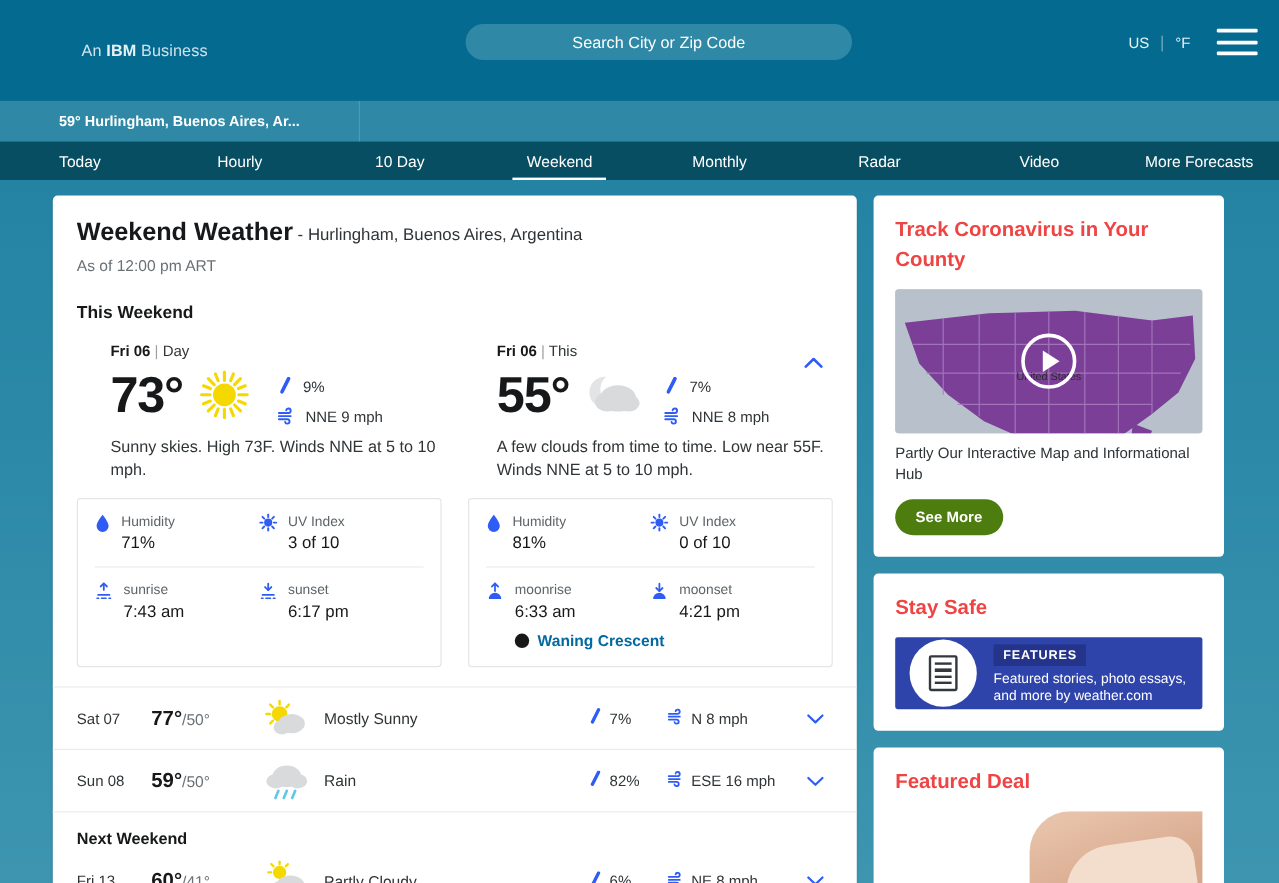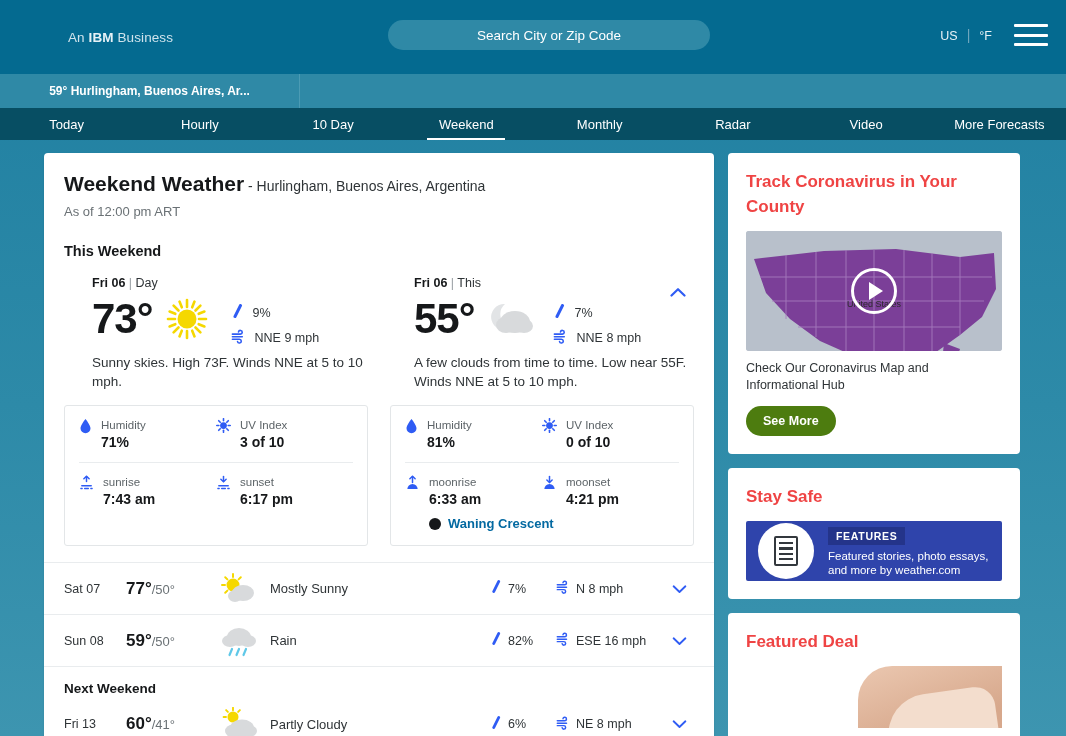--- a/index.html
+++ b/index.html
@@ -11,21 +11,21 @@
   }
   .page {
     position: relative;
     width: 1066px; height: 736px;
     background: linear-gradient(180deg, #1f7fa1 0%, #2d8aa8 55%, #3d95b0 100%);
     overflow: hidden;
   }
 
   
   .topbar {
-    height: 74px;
+    height: 84px;
     background: #046a90;
     display: flex; align-items: center;
     position: relative;
   }
   .brand-wrap { width: 300px; padding-left: 68px; }
   .brand { color: #cfe3ec; font-size: 13.5px; letter-spacing: .1px; }
   .brand b { font-weight: bold; color: #e6f1f6; }
 
   .search-btn {
     position: absolute; left: 388px; top: 20px;
@@ -129,21 +129,21 @@
   .panel {
     flex: 1;
     border: 1px solid #e3e6e8;
     border-radius: 3px;
     padding: 12px 14px 14px 14px;
   }
   .panel-row { display: flex; }
   .panel-row.second { border-top: 1px solid #e9ecee; margin-top: 11px; padding-top: 12px; }
   .pcell { flex: 1; display: flex; align-items: flex-start; gap: 9px; }
   .pcell-txt .lbl { font-size: 11.5px; color: #5d6468; line-height: 15px; }
-  .pcell-txt .val { font-size: 14px; font-weight: bold; color: #16181a; line-height: 18px; }
+  .pcell-txt .val { font-size: 14px; font-weight: normal; color: #16181a; line-height: 18px; }
   .moonphase { display: flex; align-items: center; gap: 7px; margin-top: 8px; padding-left: 24px; font-size: 13px; font-weight: bold; color: #0369a1; }
   .moon-dot { width: 12px; height: 12px; border-radius: 50%; background: #16181a; display: inline-block; }
 
   
   .rows { margin-top: 16px; }
   .frow {
     display: flex; align-items: center;
     height: 52px;
     padding: 0 20px;
     border-top: 1px solid #e9ecee;
@@ -665,21 +665,21 @@
               <path d="M14 46 H246"></path>
                 <path d="M26 70 H238"></path>
                 <path d="M52 96 H214"></path>
             </g>
             <text x="128" y="76" font-family="Liberation Sans, sans-serif" font-size="9" fill="#2b2b2b" text-anchor="middle">United States</text>
           </svg>
           <div class="play-circle">
               <div class="play-tri"></div>
             </div>
         </div>
-        <div class="covid-cap">Check Our Coronavirus Map and Informational Hub</div>
+        <div class="covid-cap">Partly Our Interactive Map and Informational Hub</div>
         <button class="see-more">See More</button>
       </div>
 
       <div class="scard">
         <h3>Stay Safe</h3>
         <div class="feat-banner">
           <div class="feat-circle">
             <div class="feat-doc">
                 <i></i>
                 <i></i>

